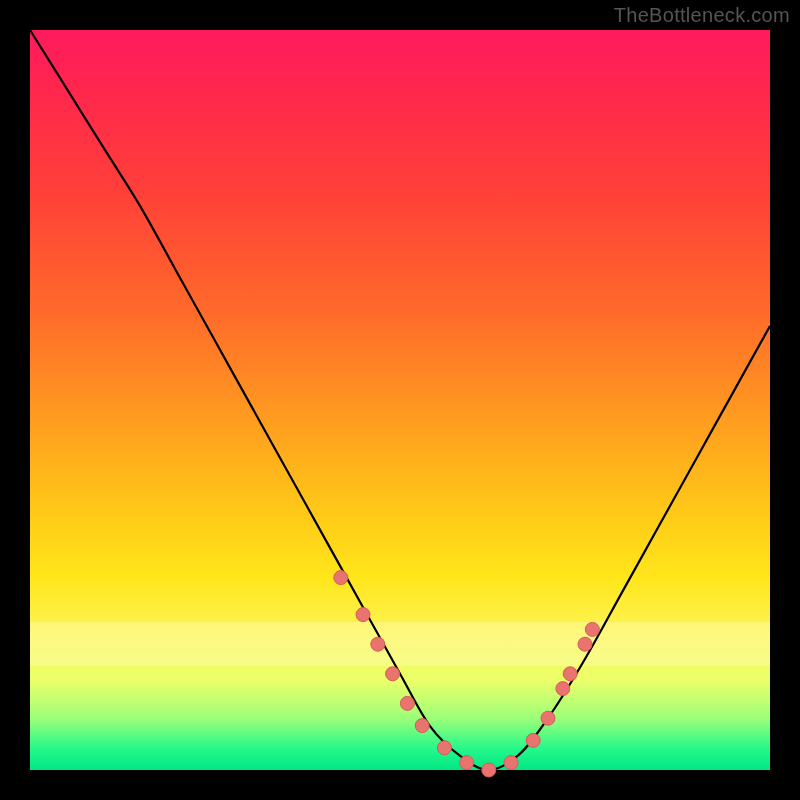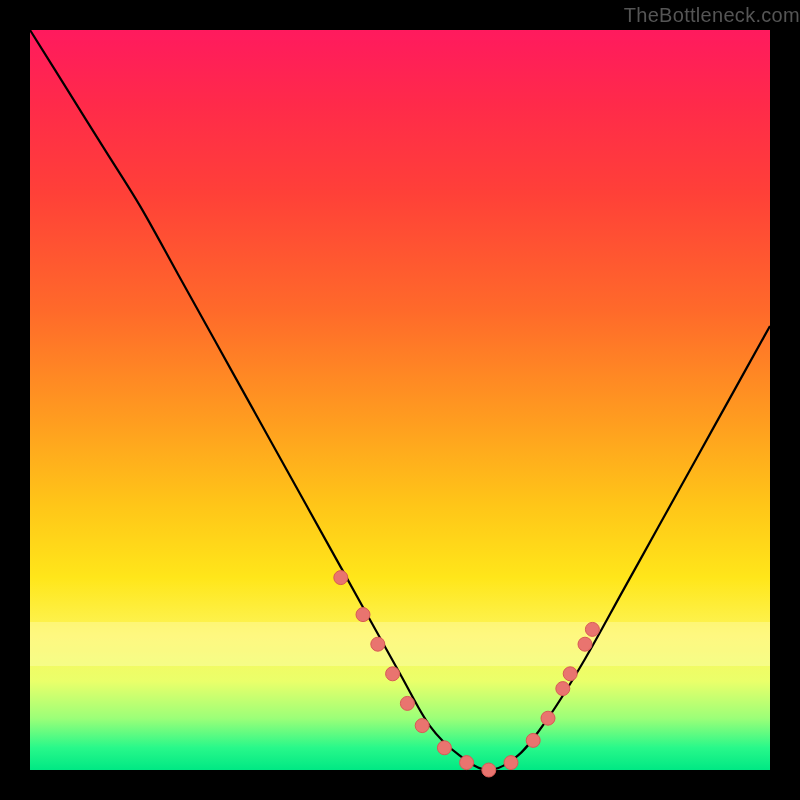--- a/index.html
+++ b/index.html
@@ -36,21 +36,21 @@
       #fdf55a 82%,
       #eaff6a 88%,
       #9cff78 93%,
       #28f88a 97%,
       #00e884 100%
     );
   }
   .watermark {
     position: absolute;
     top: 4px;
-    right: 0;
+    right: 10px;
     color: #555;
     font-size: 20px;
     font-weight: 500;
     letter-spacing: 0.3px;
     user-select: none;
   }
   svg.curve {
     position: absolute;
     left: 0;
     top: 0;

